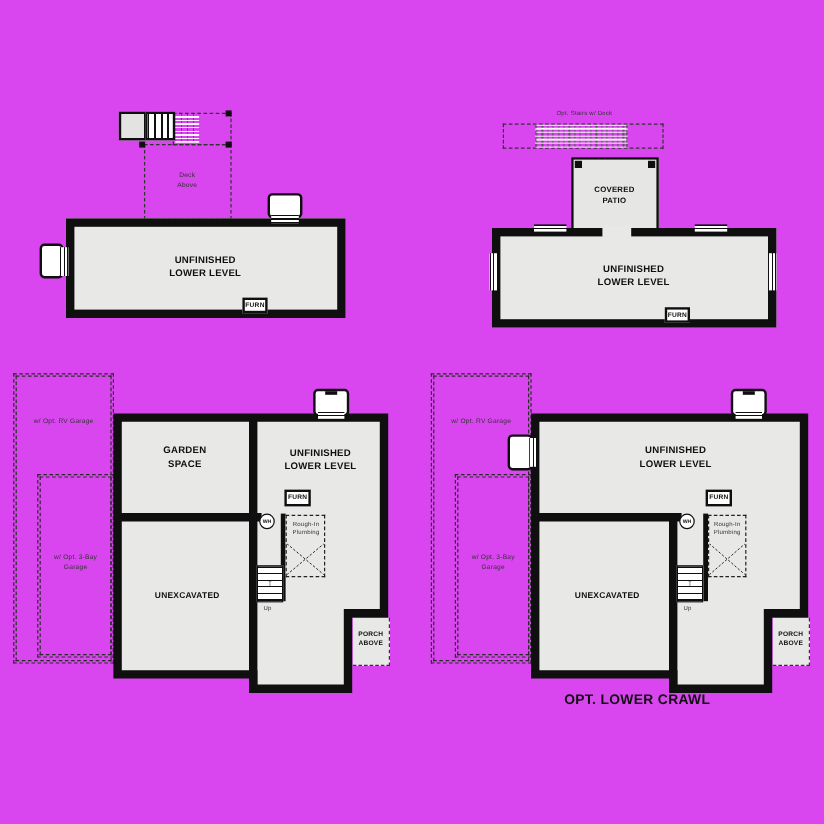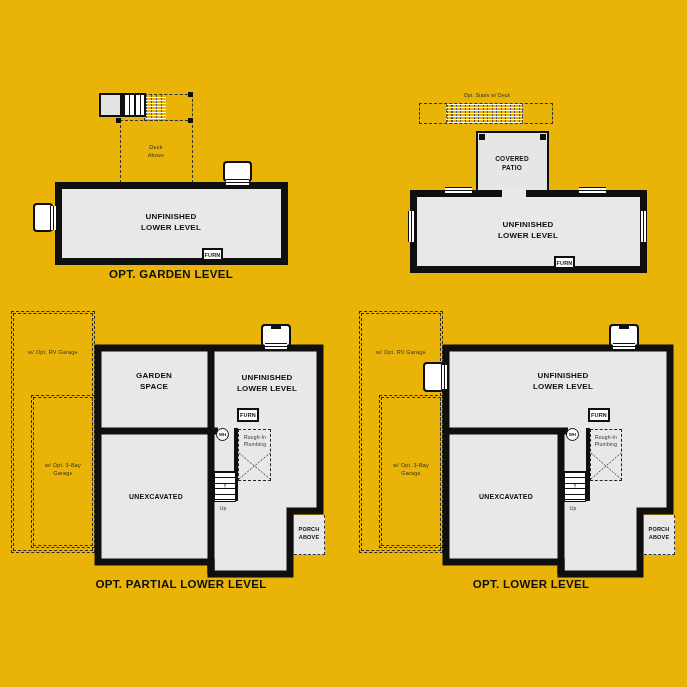--- a/index.html
+++ b/index.html
@@ -1,18 +1,18 @@
 <!DOCTYPE html>
 <html><head>
 <meta charset="utf-8">
 <style>
   * { box-sizing: border-box; margin: 0; padding: 0; }
   html,body { background:#fff; }
   .sheet {
-    position: relative; width: 687px; height: 687px; background: #eab308;
+    position: relative; width: 687px; height: 687px; background: #d946ef;
     font-family: "Liberation Sans", sans-serif; color:#111; overflow: hidden;
   }
   svg.fp { position:absolute; left:0; top:0; width:687px; height:687px; }
 
   
   .room { position:absolute; background:#e8e8e7; border:7px solid #0f0f0f; }
   .patio { position:absolute; background:#e6e6e5; border:2.5px solid #0f0f0f; }
   .patio::before, .patio::after { content:""; position:absolute; width:6px; height:6px; background:#0f0f0f; top:1px; }
   .patio::before { left:1px; } .patio::after { right:1px; }
   .opening { position:absolute; background:#e8e8e7; }
@@ -95,21 +95,20 @@
 Above</div>
 
   <div class="room" style="left:55px; top:182px; width:233px; height:83px;"></div>
   <div class="well" style="left:223px; top:161px; width:29px; height:21px;"></div>
   <div class="winbar-h" style="left:226px; top:179px; width:23px; height:7px;"></div>
   <div class="well" style="left:33px; top:203px; width:20px; height:29px;"></div>
   <div class="winbar-v" style="left:50px; top:206px; width:7px; height:24px;"></div>
   <div class="lbl room-lbl" style="left:171px; top:222px;">UNFINISHED
 LOWER LEVEL</div>
   <div class="furn" style="left:202px; top:248px; width:21px; height:13px;">FURN</div>
-  <div class="lbl title-lbl" style="left:171px; top:274px;">OPT. GARDEN LEVEL</div>
 
   <div class="lbl tiny-lbl" style="left:487px; top:95px;">Opt. Stairs w/ Deck</div>
   <div class="dash" style="left:419px; top:103px; width:134px; height:21px;"></div>
   <div class="deck-treads" style="left:446px; top:104px; width:77px; height:19px;"></div>
 
   <div class="patio" style="left:476px; top:131px; width:73px; height:64px;"></div>
   <div class="lbl" style="left:512px; top:163px; font-size:6.5px;">COVERED
 PATIO</div>
 
   <div class="room" style="left:410px; top:190px; width:237px; height:83px;"></div>
@@ -147,21 +146,20 @@
   <div class="lbl tiny-lbl" style="left:255px; top:441px;">Rough-In
 Plumbing</div>
 
   <div class="stairs-v" style="left:214px; top:471px; width:22px; height:31px;"></div>
   <div class="stair-arrow" style="left:225px; top:486px;">↑</div>
   <div class="lbl tiny-lbl" style="left:223px; top:508px;">Up</div>
 
   <div class="porch" style="left:294px; top:515px; width:31px; height:40px;"></div>
   <div class="lbl porch-lbl" style="left:309px; top:533px;">PORCH
 ABOVE</div>
-  <div class="lbl title-lbl" style="left:181px; top:584px;">OPT. PARTIAL LOWER LEVEL</div>
 
   <div class="lbl small-lbl" style="left:401px; top:352px;">w/ Opt. RV Garage</div>
   <div class="lbl small-lbl" style="left:411px; top:469px;">w/ Opt. 3-Bay
 Garage</div>
 
   <div class="well well-tab" style="left:609px; top:324px; width:30px; height:23px;"></div>
   <div class="winbar-h" style="left:613px; top:343px; width:22px; height:6px;"></div>
   <div class="well" style="left:423px; top:362px; width:21px; height:30px;"></div>
   <div class="winbar-v" style="left:441px; top:365px; width:7px; height:24px;"></div>
 
@@ -181,15 +179,15 @@
   <div class="lbl tiny-lbl" style="left:606px; top:441px;">Rough-In
 Plumbing</div>
 
   <div class="stairs-v" style="left:564px; top:471px; width:22px; height:31px;"></div>
   <div class="stair-arrow" style="left:575px; top:486px;">↑</div>
   <div class="lbl tiny-lbl" style="left:573px; top:508px;">Up</div>
 
   <div class="porch" style="left:644px; top:515px; width:31px; height:40px;"></div>
   <div class="lbl porch-lbl" style="left:659px; top:533px;">PORCH
 ABOVE</div>
-  <div class="lbl title-lbl" style="left:531px; top:584px;">OPT. LOWER LEVEL</div>
+  <div class="lbl title-lbl" style="left:531px; top:584px;">OPT. LOWER CRAWL</div>
 
 </div>
 
 </body></html>

